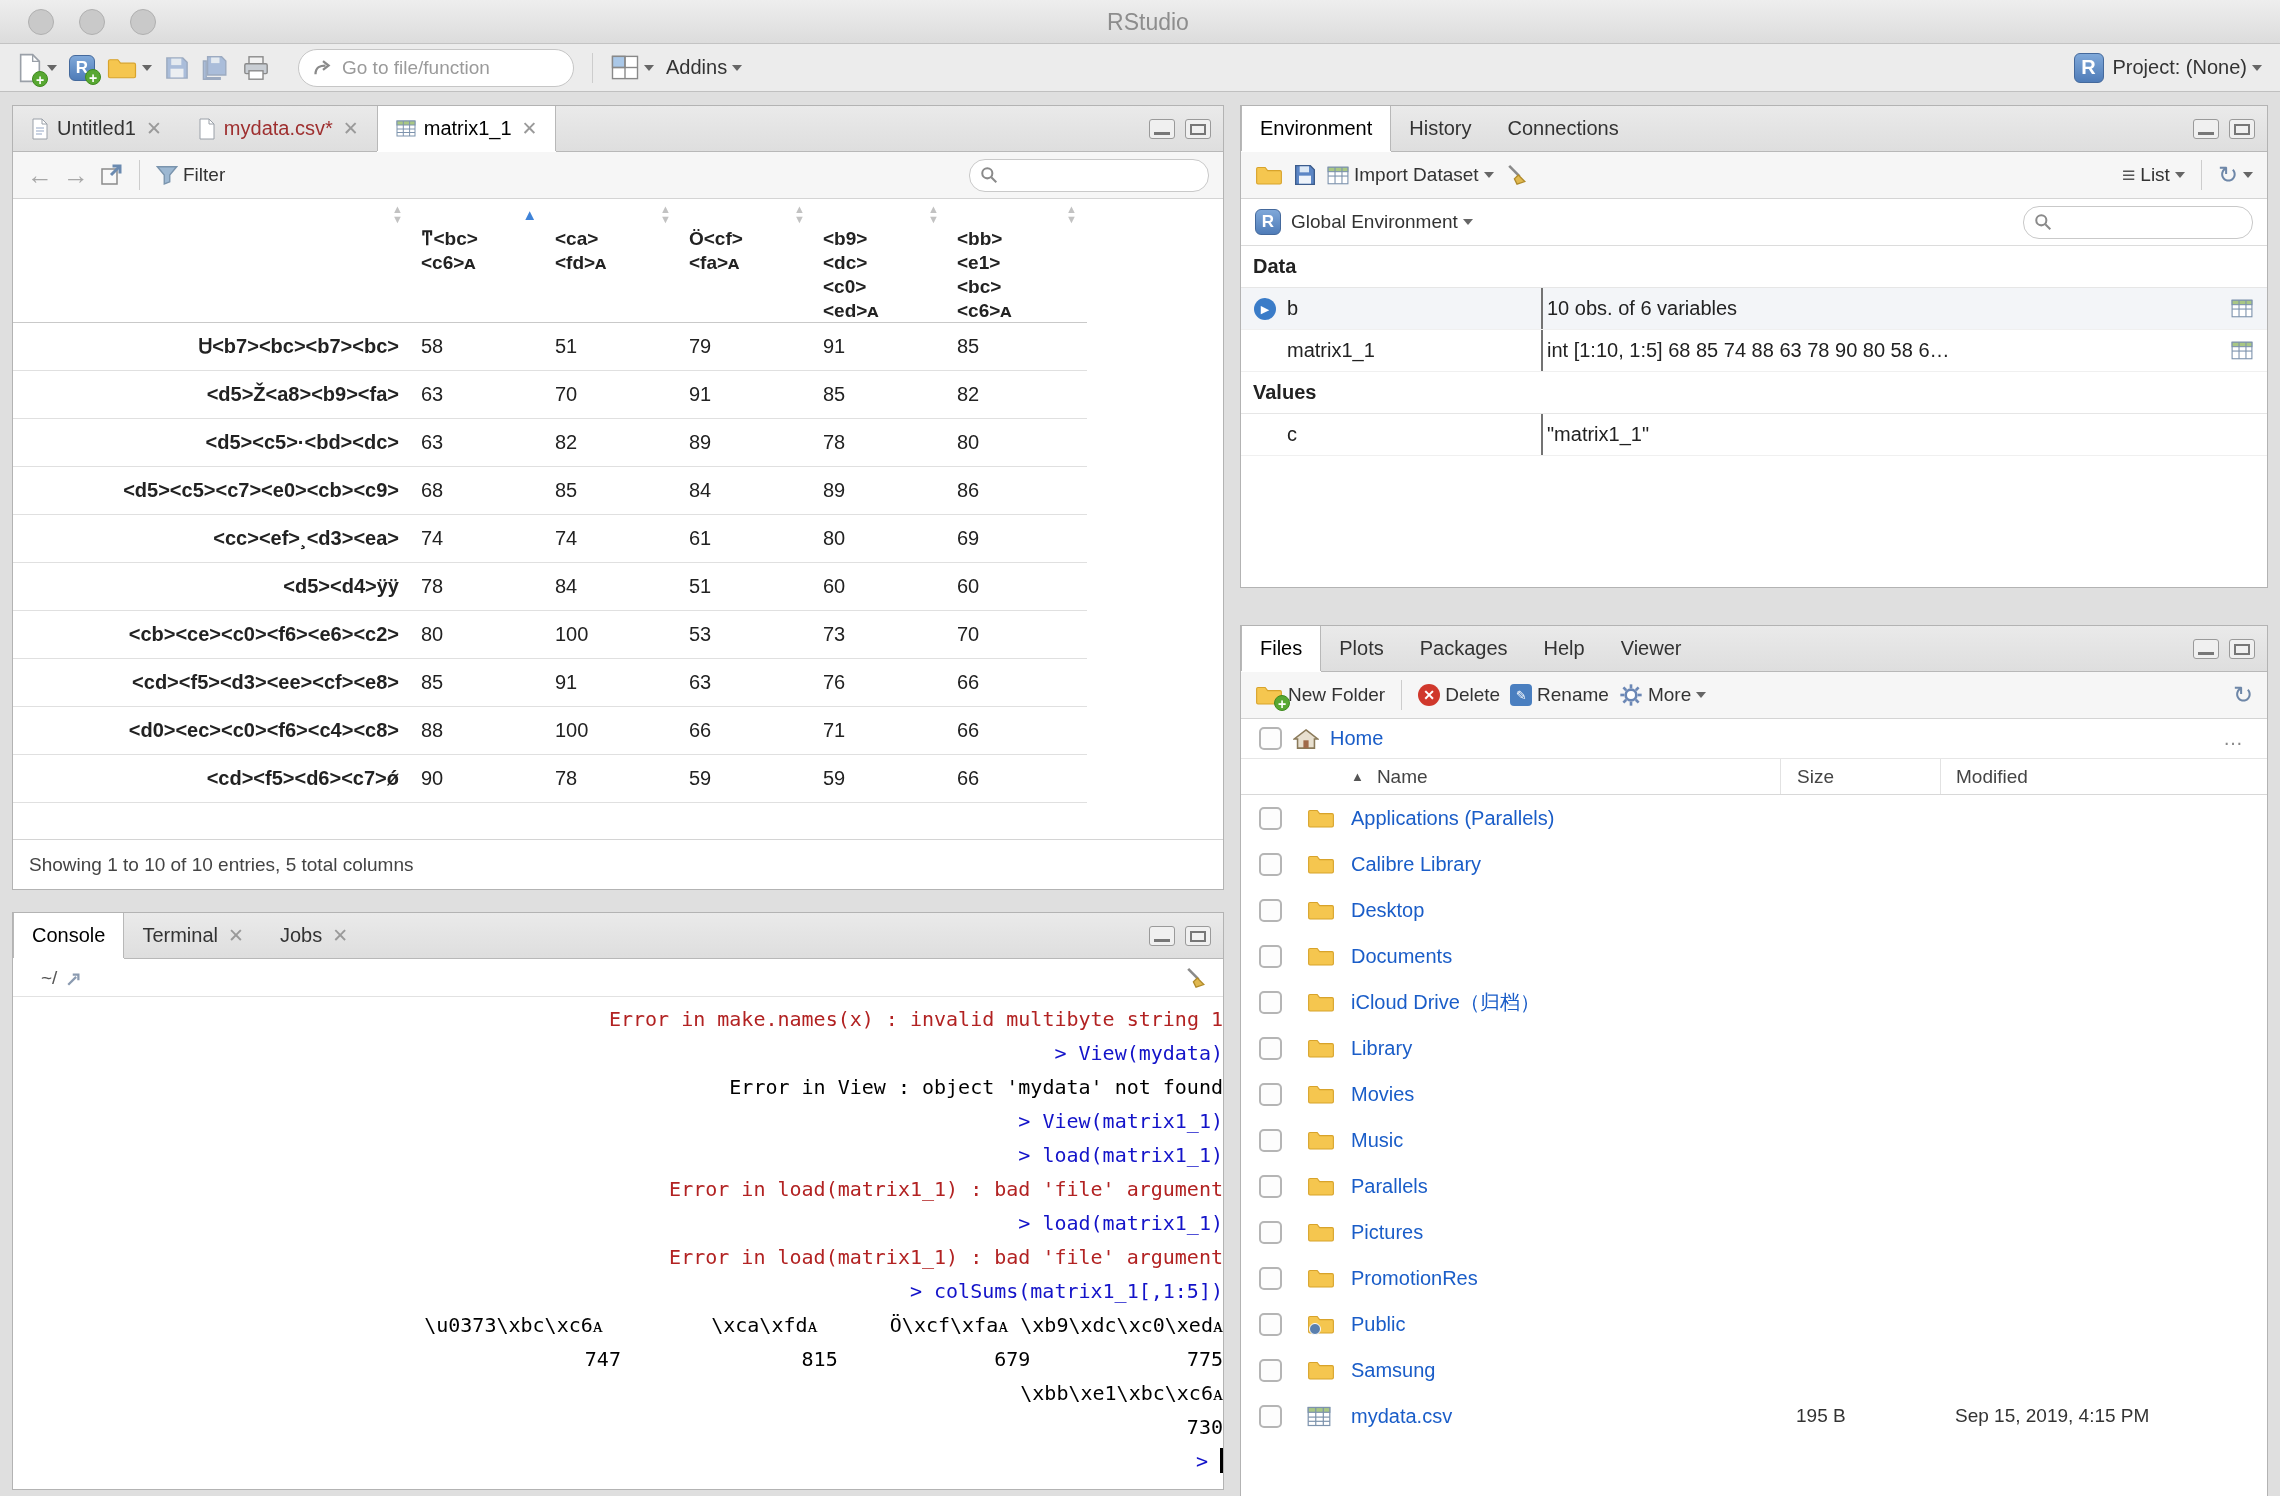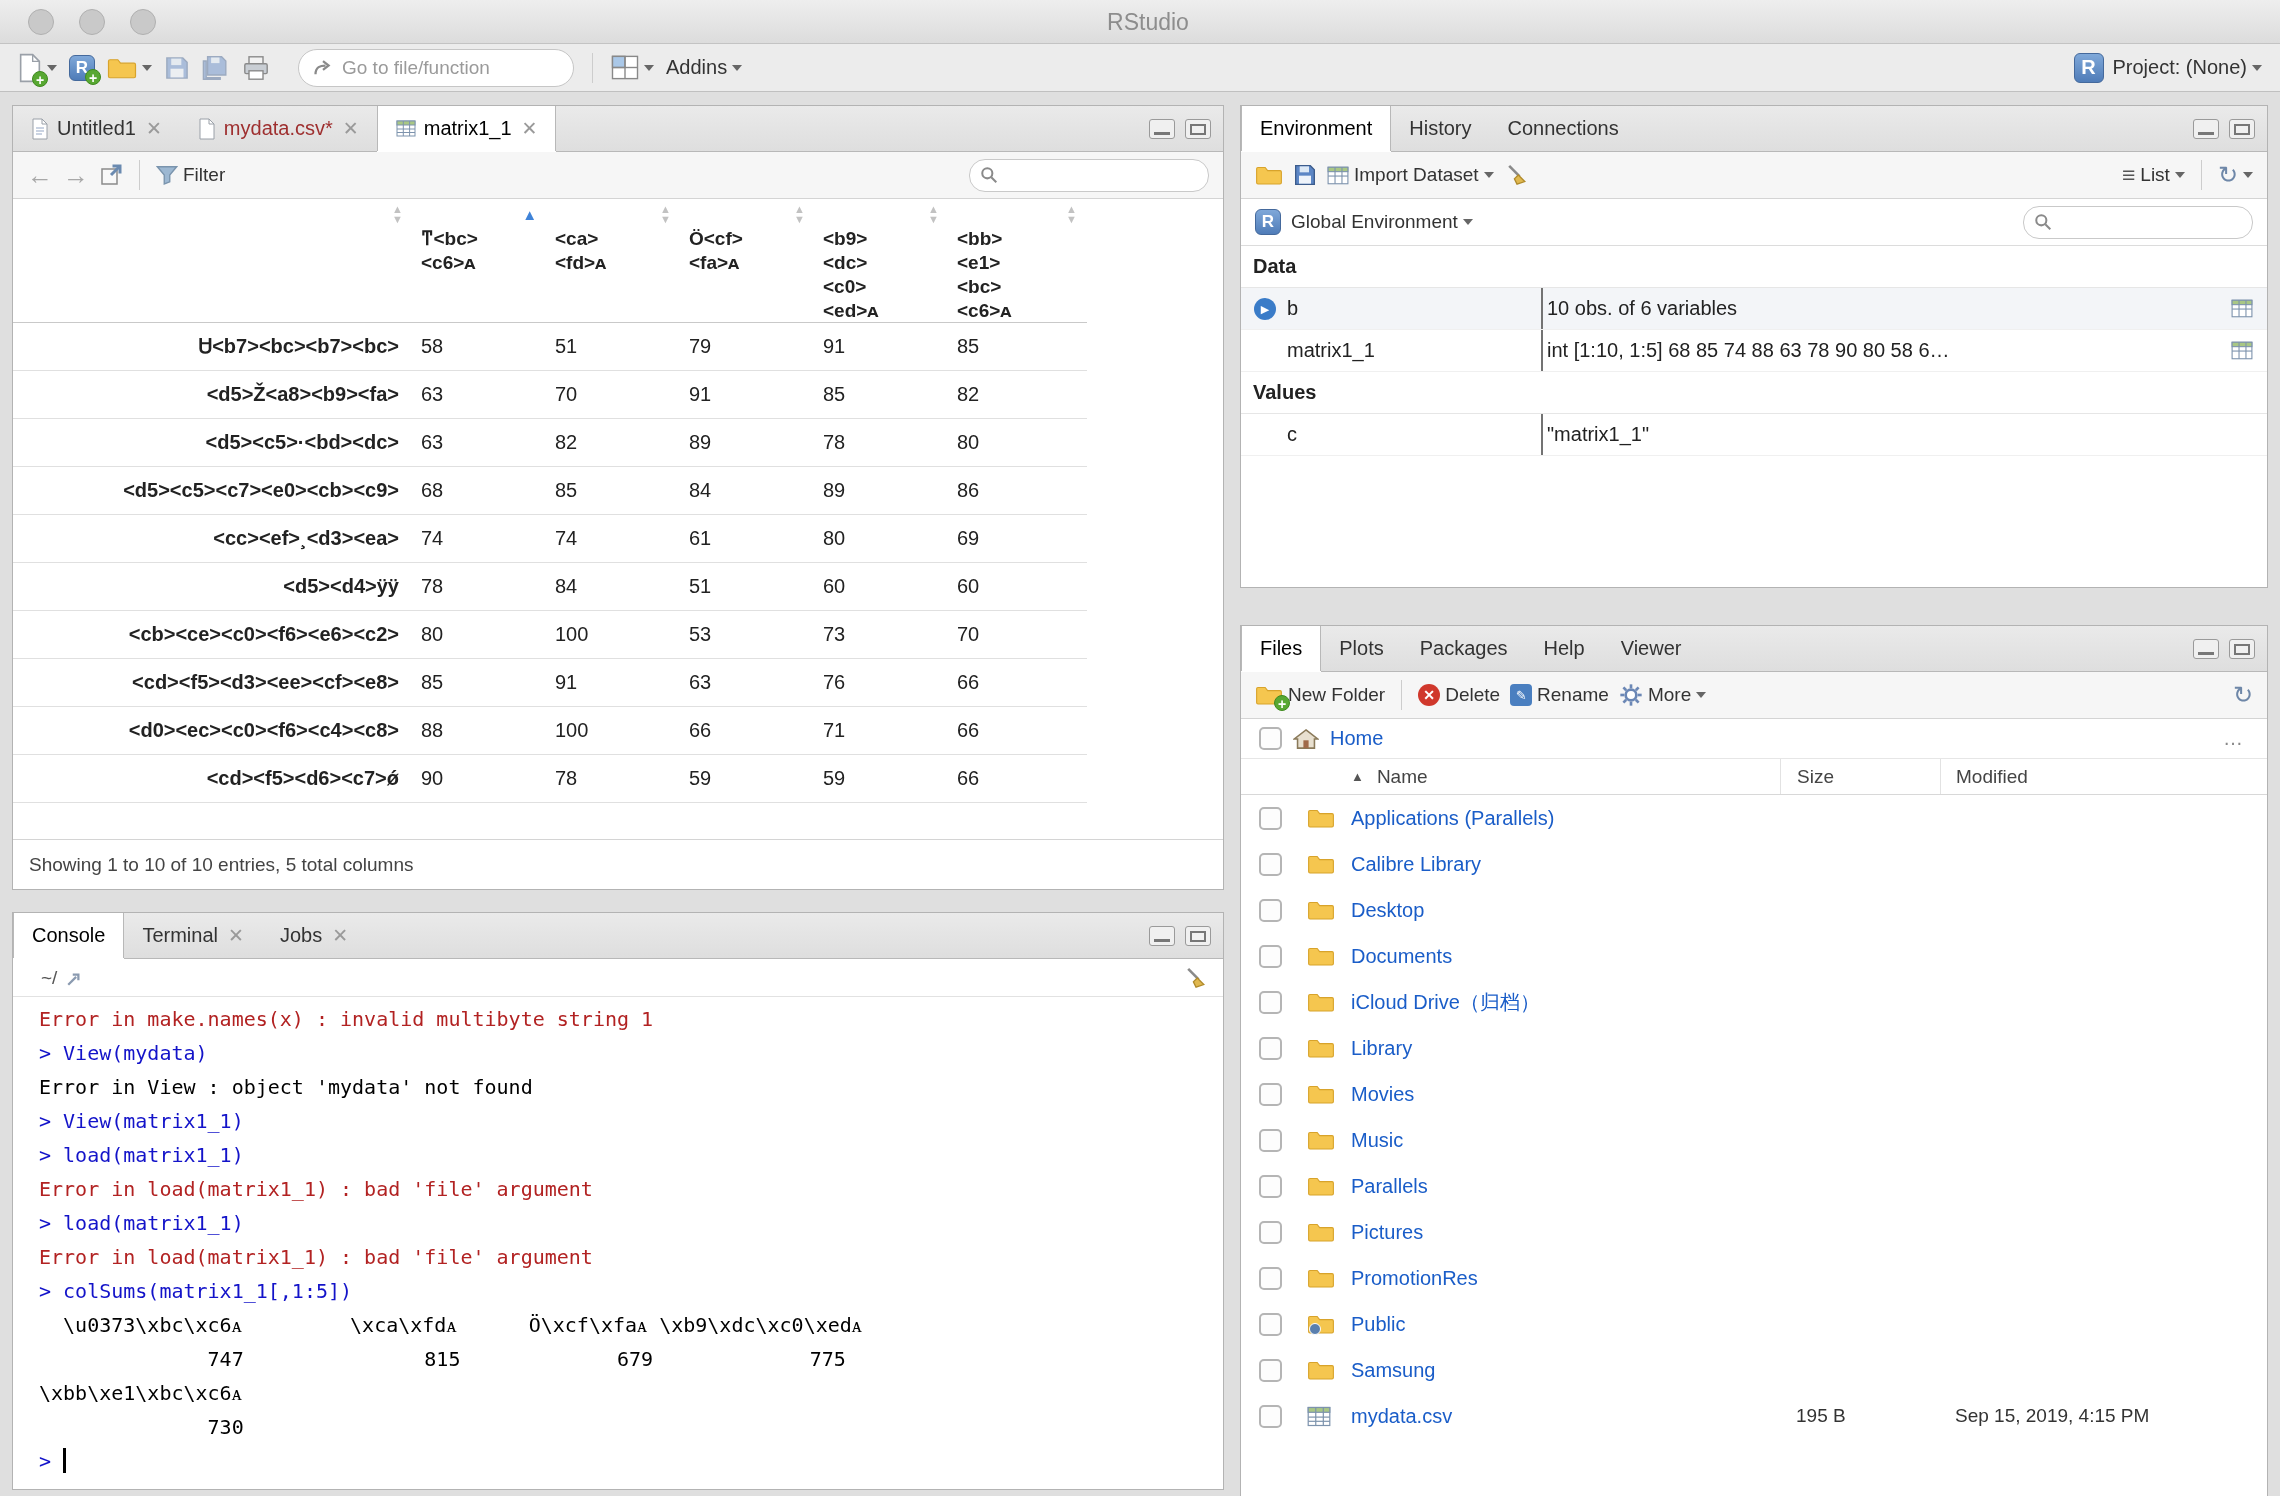--- a/index.html
+++ b/index.html
@@ -80,21 +80,21 @@
   .sortasc { position:absolute; top:4px; right:10px; color:#3f83d8; font-size:15px; }
   .dv-row { display:flex; height:48px; align-items:center; border-bottom:1px solid #e0e0e0; width:1074px; }
   .dv-name { width:400px; font-weight:bold; text-align:right; padding-right:14px; }
   .dv-val { width:134px; padding-left:8px; }
   .dv-footer { height:50px; border-top:1px solid #d4d4d4; display:flex; align-items:center;
     padding-left:16px; font-size:19px; color:#444; flex-shrink:0; background:#fff; }
 
   
   .pathrow { height:38px; background:#fff; border-bottom:1px solid #e2e2e2; display:flex;
     align-items:center; padding:0 14px 0 28px; gap:9px; flex-shrink:0; font-size:19px; color:#555; }
-  .console-out { flex:1; padding:5px 0 0 26px; overflow:hidden; }
+  .console-out { flex:1; padding:5px 0 0 26px; overflow:hidden;text-align:right; }
   .cl { font-family:"DejaVu Sans Mono", monospace; font-size:20px; line-height:34px; white-space:pre; }
   .cl.err { color:#b22222; } .cl.in { color:#1313c9; } .cl.out { color:#000; }
   .cursor { display:inline-block; width:3px; height:25px; background:#000; vertical-align:text-bottom; }
 
   
   .envlist { flex:1; background:#fff; font-size:20px; }
   .env-sec { height:42px; display:flex; align-items:center; padding-left:12px; font-weight:bold;
     border-bottom:1px solid #e6e6e6; }
   .env-row { height:42px; display:flex; align-items:center; position:relative; border-bottom:1px solid #f0f0f0; }
   .env-row.shade { background:#f3f5f8; }

